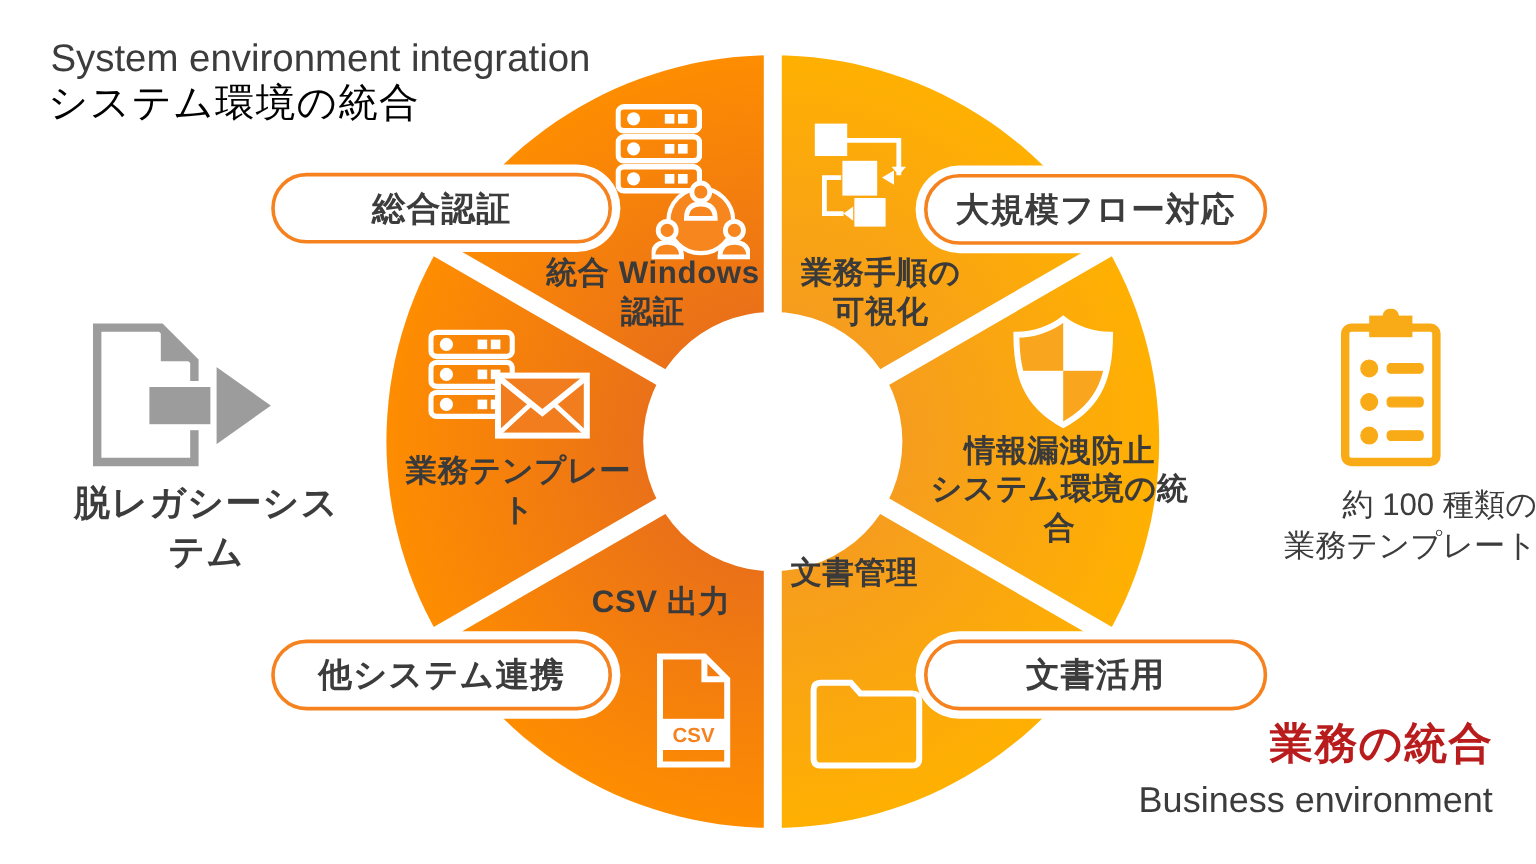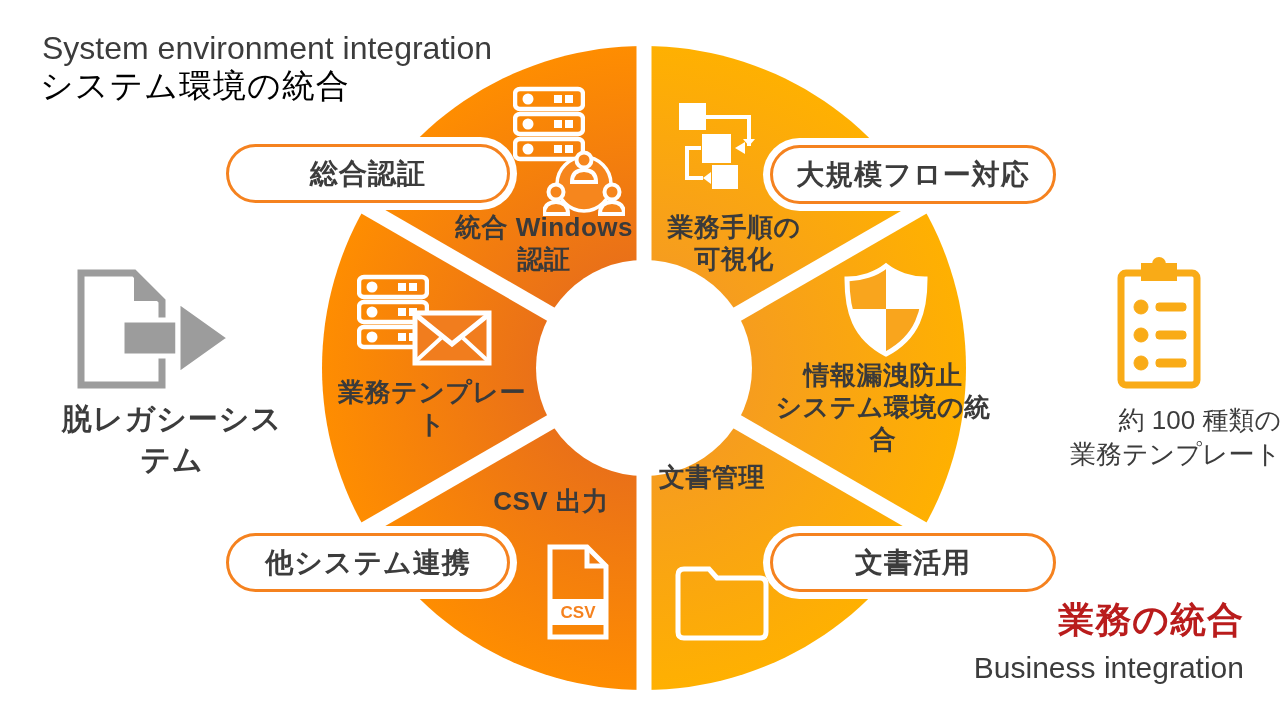--- a/index.html
+++ b/index.html
@@ -81,21 +81,21 @@
         <line x1="644" y1="368" x2="933.3" y2="201.0"></line>
       </g>
     <circle id="wheel-hole" fill="#ffffff" cx="644" cy="368" r="108"></circle>
   </svg>
 
   <div class="abs title-en">System environment integration</div>
   <div class="abs title-ja">システム環境の統合</div>
 
   <div class="abs footer-block">
     <div class="footer-ja">業務の統合</div>
-    <div class="footer-en">Business integration</div>
+    <div class="footer-en">Business environment</div>
   </div>
 
   <svg class="icon" style="left:74px; top:268px;" width="160" height="122" viewBox="0 0 160 122">
     <path d="M7 5 H60 L88 33 V117 H7 Z" fill="#ffffff" stroke="var(--gray)" stroke-width="7"></path>
     <path d="M60 5 L60 33 L88 33 Z" fill="var(--gray)"></path>
     <g stroke="#ffffff" stroke-width="5">
       <rect x="48" y="52" width="56" height="36" fill="var(--gray)"></rect>
       <polygon points="104,33 156,70 104,107" fill="var(--gray)"></polygon>
     </g>
   </svg>

